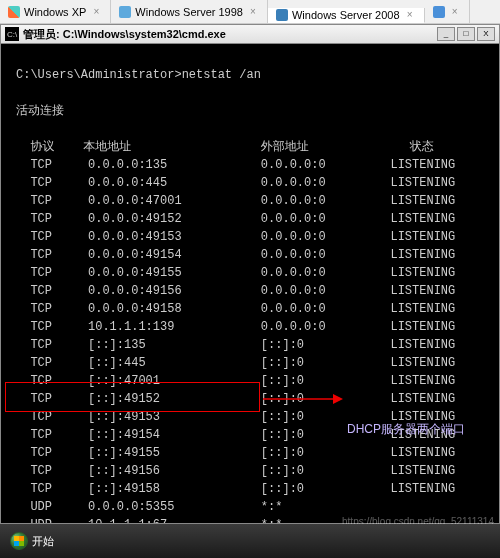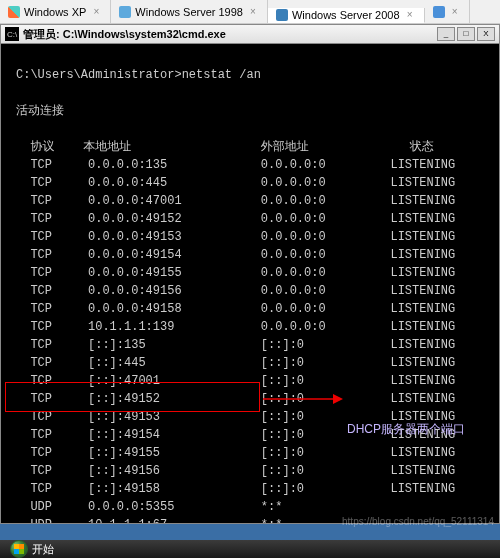--- a/index.html
+++ b/index.html
@@ -21,21 +21,21 @@
 .titlebar-icon { width: 14px; height: 14px; background: #000; margin-right: 4px; display: inline-flex; align-items: center; justify-content: center; color: #ccc; font-size: 8px; }
 .titlebar-text { flex: 1; font-weight: bold; }
 .winbtn { width: 18px; height: 14px; border: 1px solid #888; background: #ddd; margin-left: 2px; font-size: 8px; text-align: center; line-height: 12px; cursor: pointer; }
 
 .terminal { background: #000; color: #ccc; font-family: "NSimSun","SimSun","Courier New",monospace; font-size: 12px; line-height: 18px; padding: 4px 15px; height: 480px; overflow: hidden; white-space: pre; position: relative; border: 1px solid #888; border-top: none; }
 .highlight-box { position: absolute; border: 1px solid #e00; pointer-events: none; }
 
 .annotation { position: absolute; color: #c4b5fd; font-size: 12px; font-family: "SimSun", sans-serif; }
 .arrow { position: absolute; }
 
-.taskbar { position: absolute; bottom: 0; left: 0; right: 0; height: 18px; background: linear-gradient(#3b3b3b,#1a1a1a); display: flex; align-items: center; }
+.taskbar { position: absolute; bottom: 0; left: 0; right: 0; height: 34px; background: linear-gradient(#3b3b3b,#1a1a1a); display: flex; align-items: center; }
 .start-btn { display: flex; align-items: center; padding: 0 10px; height: 100%; gap: 4px; color: #fff; cursor: pointer; }
 .start-orb { width: 18px; height: 18px; border-radius: 50%; background: radial-gradient(circle at 30% 30%, #7fc97f 0%, #3a7f3a 40%, #1a4f1a 100%); border: 1px solid #2a5f2a; position: relative; }
 .start-orb::after { content: ""; position: absolute; left: 3px; top: 3px; width: 10px; height: 10px; background: conic-gradient(#ff8c00 0 25%, #7fba00 25% 50%, #00a4ef 50% 75%, #ffb900 75% 100%); }
 .watermark { position: absolute; bottom: 31px; right: 6px; color: rgba(255,255,255,.35); font-size: 10px; }
 </style>
 </head>
 <body>
 
 <div class="tabbar" id="tabbar">
     <div class="tab">

